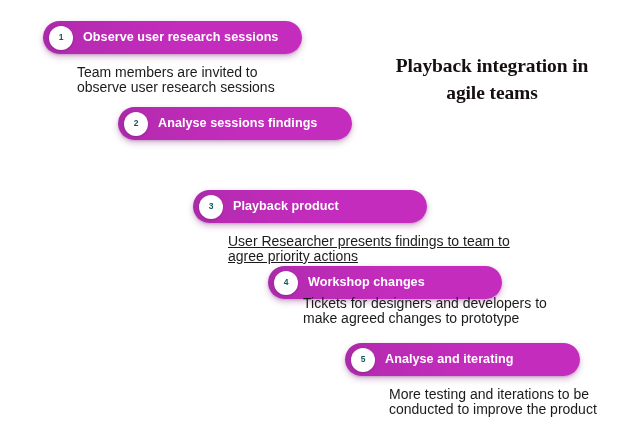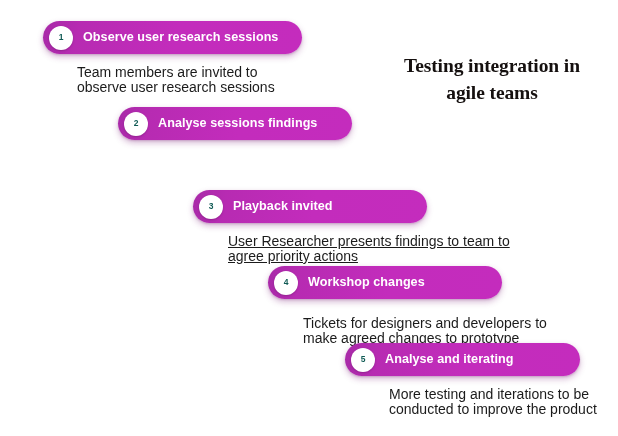--- a/index.html
+++ b/index.html
@@ -92,21 +92,21 @@
     color: #1b1b1b;
     white-space: pre-line;
   }
 </style>
 </head>
 <body>
 
 <div class="canvas">
 
   <div class="diagram-title">
-    <div>Testing integration in</div>
+    <div>Playback integration in</div>
     <div>agile teams</div>
   </div>
 
   <div class="step" style="left:43px; top:21px;">
     <div class="pill" style="width:259px;">
       <div class="num-badge">
         <span>1</span>
       </div>
       <div class="pill-label">Observe user research sessions</div>
     </div>
@@ -121,35 +121,35 @@
       </div>
       <div class="pill-label">Analyse sessions findings</div>
     </div>
   </div>
 
   <div class="step" style="left:193px; top:190px;">
     <div class="pill" style="width:234px;">
       <div class="num-badge">
         <span>3</span>
       </div>
-      <div class="pill-label">Playback invited</div>
+      <div class="pill-label">Playback product</div>
     </div>
   </div>
   <div class="step-desc" style="left:228px; top:234px; width:290px;text-decoration:underline;">User Researcher presents findings to team to
 agree priority actions</div>
 
   <div class="step" style="left:268px; top:266px;">
     <div class="pill" style="width:234px;">
       <div class="num-badge">
         <span>4</span>
       </div>
       <div class="pill-label">Workshop changes</div>
     </div>
   </div>
-  <div class="step-desc" style="left:303px; top:316px; width:270px;">Tickets for designers and developers to
+  <div class="step-desc" style="left:303px; top:296px; width:270px;">Tickets for designers and developers to
 make agreed changes to prototype</div>
 
   <div class="step" style="left:345px; top:343px;">
     <div class="pill" style="width:235px;">
       <div class="num-badge">
         <span>5</span>
       </div>
       <div class="pill-label">Analyse and iterating</div>
     </div>
   </div>

